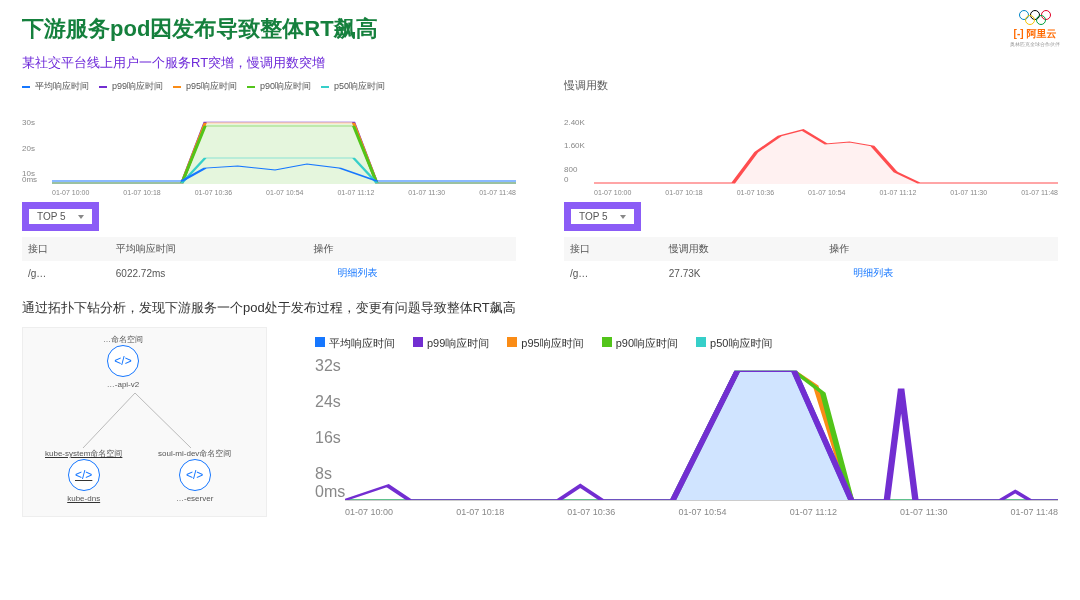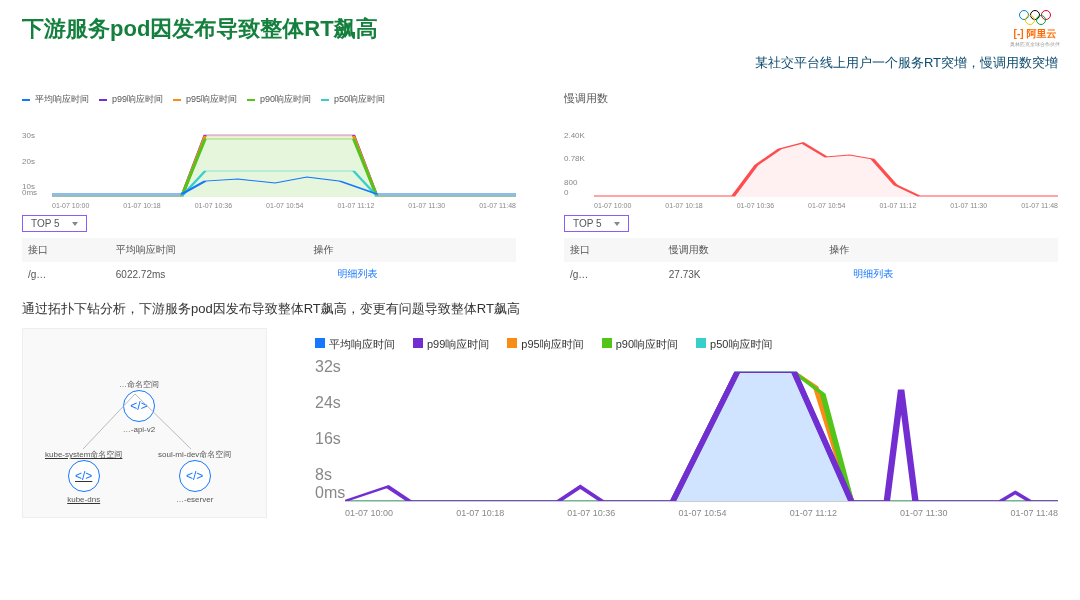--- a/index.html
+++ b/index.html
@@ -7,34 +7,34 @@
     font-family: -apple-system, BlinkMacSystemFont, "Segoe UI", "PingFang SC", "Microsoft YaHei", sans-serif;
     background: #fff;
     width: 1080px;
     height: 600px;
     overflow: hidden;
     padding: 14px 22px;
     color: #333;
     position: relative;
   }
   .title { font-size: 22px; font-weight: 700; color: #15803d; margin-bottom: 10px; }
-  .subtitle { font-size: 13px; color: #0c4a6e; margin-bottom: 19px; text-align: right; }
+  .subtitle { font-size: 13px; color: #6d28d9; margin-bottom: 6px; }
   .row { display: flex; gap: 48px; align-items: flex-end; }
   .panel { flex: 1; }
   .legend-row { font-size: 9px; color: #555; margin-bottom: 4px; display: flex; gap: 10px; flex-wrap: wrap; }
   .legend-dot { width: 8px; height: 2px; display: inline-block; vertical-align: middle; margin-right: 3px; }
   .legend-item { display: inline-flex; align-items: center; gap: 2px; }
   .chart-box { height: 78px; position: relative; margin-top: 25px; }
   .panel-title { font-size: 11px; color: #555; margin-bottom: 4px; }
   .y-axis { position: absolute; left: 0; top: 0; bottom: 0; width: 30px; font-size: 8px; color: #888; }
   .x-axis { position: absolute; left: 30px; right: 0; bottom: 0; font-size: 7px; color: #888; display: flex; justify-content: space-between; }
   .plot { position: absolute; left: 30px; top: 0; right: 0; bottom: 12px; }
   .select-box {
     display: inline-flex; align-items: center; gap: 12px;
-    border: 1px solid #8b5cf6; padding: 2px 8px; font-size: 10px;
+    border: 7px solid #8b5cf6; padding: 2px 8px; font-size: 10px;
     margin-top: 6px; color: #555; background: #fff;
   }
   .chev-down { border-left: 3px solid transparent; border-right: 3px solid transparent; border-top: 4px solid #888; }
   .table { width: 100%; border-collapse: collapse; margin-top: 6px; }
   .table th, .table td { font-size: 10px; padding: 5px 6px; text-align: left; }
   .table th { background: #f7f7f7; font-weight: 400; color: #555; }
   .table td { color: #555; }
   .link { color: #1677ff; cursor: pointer; padding-left: 24px; }
   .mid-text { font-size: 13px; color: #333; margin: 14px 0 10px; }
 
@@ -162,21 +162,21 @@
       </tr>
         </tbody>
     </table>
   </div>
 
   <div class="panel">
     <div class="panel-title">慢调用数</div>
     <div class="chart-box">
       <div class="y-axis">
         <div style="position:absolute;top:0">2.40K</div>
-        <div style="position:absolute;top:30%">0.78K</div>
+        <div style="position:absolute;top:30%">1.60K</div>
         <div style="position:absolute;top:60%">800</div>
         <div style="position:absolute;bottom:12px">0</div>
       </div>
       <div class="plot">
         <svg width="100%" height="100%" viewBox="0 0 100 66" preserveAspectRatio="none">
           <polygon points="0,66 30,66 35,34 40,18 45,12 50,26 55,24 60,28 65,54 70,66 100,66" fill="rgba(255,77,79,0.08)"></polygon>
           <polyline points="0,65 30,65 35,34 40,18 45,12 50,26 55,24 60,28 65,54 70,65 100,65" stroke="#ff4d4f" stroke-width="0.9" fill="none"></polyline>
         </svg>
       </div>
       <div class="x-axis">
@@ -205,25 +205,25 @@
           <tr>
         <td>/g…</td>
         <td>27.73K</td>
         <td><span class="link">明细列表</span></td>
       </tr>
         </tbody>
     </table>
   </div>
 </div>
 
-<div class="mid-text">通过拓扑下钻分析，下游服务pod因发布导致整体RT飙高，变更有问题导致整体RT飙高</div>
+<div class="mid-text">通过拓扑下钻分析，发现下游服务一个pod处于发布过程，变更有问题导致整体RT飙高</div>
 
 <div class="row">
   <div class="topo">
-    <div class="topo-node" style="top:6px; left:96px;margin-top:44px;">
+    <div class="topo-node" style="top:6px; left:80px;">
       <div class="topo-label">…命名空间</div>
       <div class="topo-circle">&lt;/&gt;</div>
       <div class="topo-label">…-api-v2</div>
     </div>
     <svg style="position:absolute;top:60px;left:0;width:100%;height:70px">
       <line x1="112" y1="5" x2="60" y2="60" stroke="#bbb" stroke-width="1"></line>
       <line x1="112" y1="5" x2="168" y2="60" stroke="#bbb" stroke-width="1"></line>
     </svg>
     <div class="topo-node" style="top:120px; left:22px;text-decoration:underline;">
       <div class="topo-label">kube-system命名空间</div>

